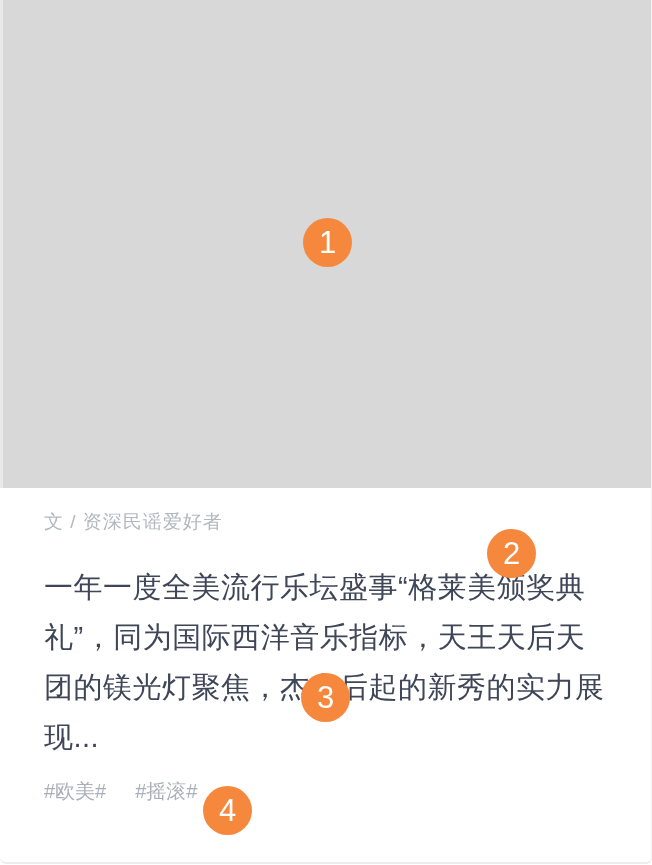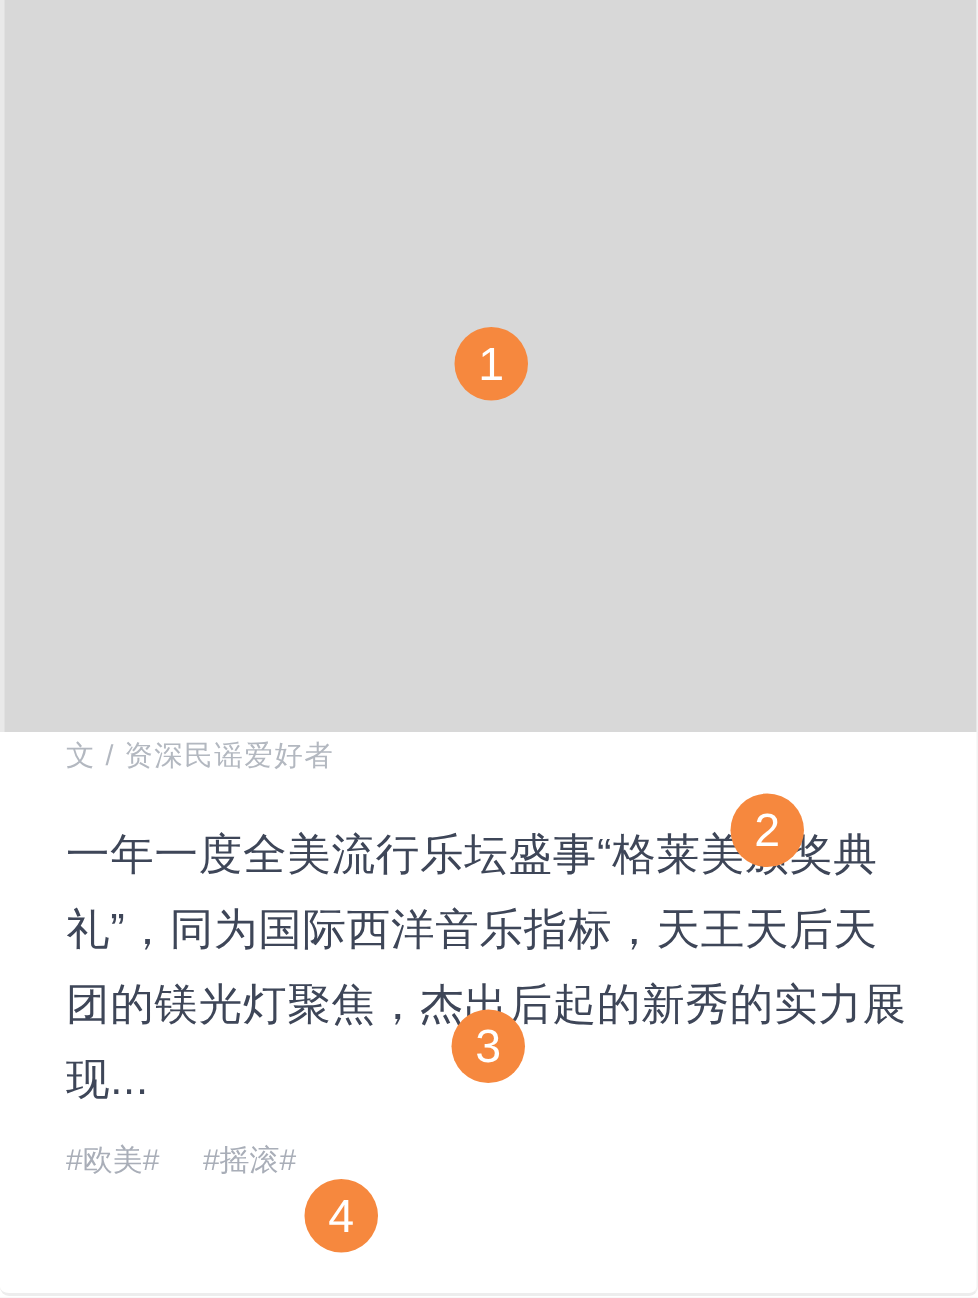--- a/index.html
+++ b/index.html
@@ -38,21 +38,21 @@
   .title {
     margin: 0;
     padding-top: 38px;
     font-size: 36px;
     line-height: 46px;
     font-weight: bold;
     letter-spacing: 1px;
     color: #333b51;
   }
   .byline {
-    margin-top: 5px;
+    margin-top: 22px;
     font-size: 19px;
     line-height: 24px;
     color: #b3b8c0;
     letter-spacing: 1px;
   }
   .excerpt {
     margin: 0;
     margin-top: 28px;
     width: 568px;
     font-size: 29px;

